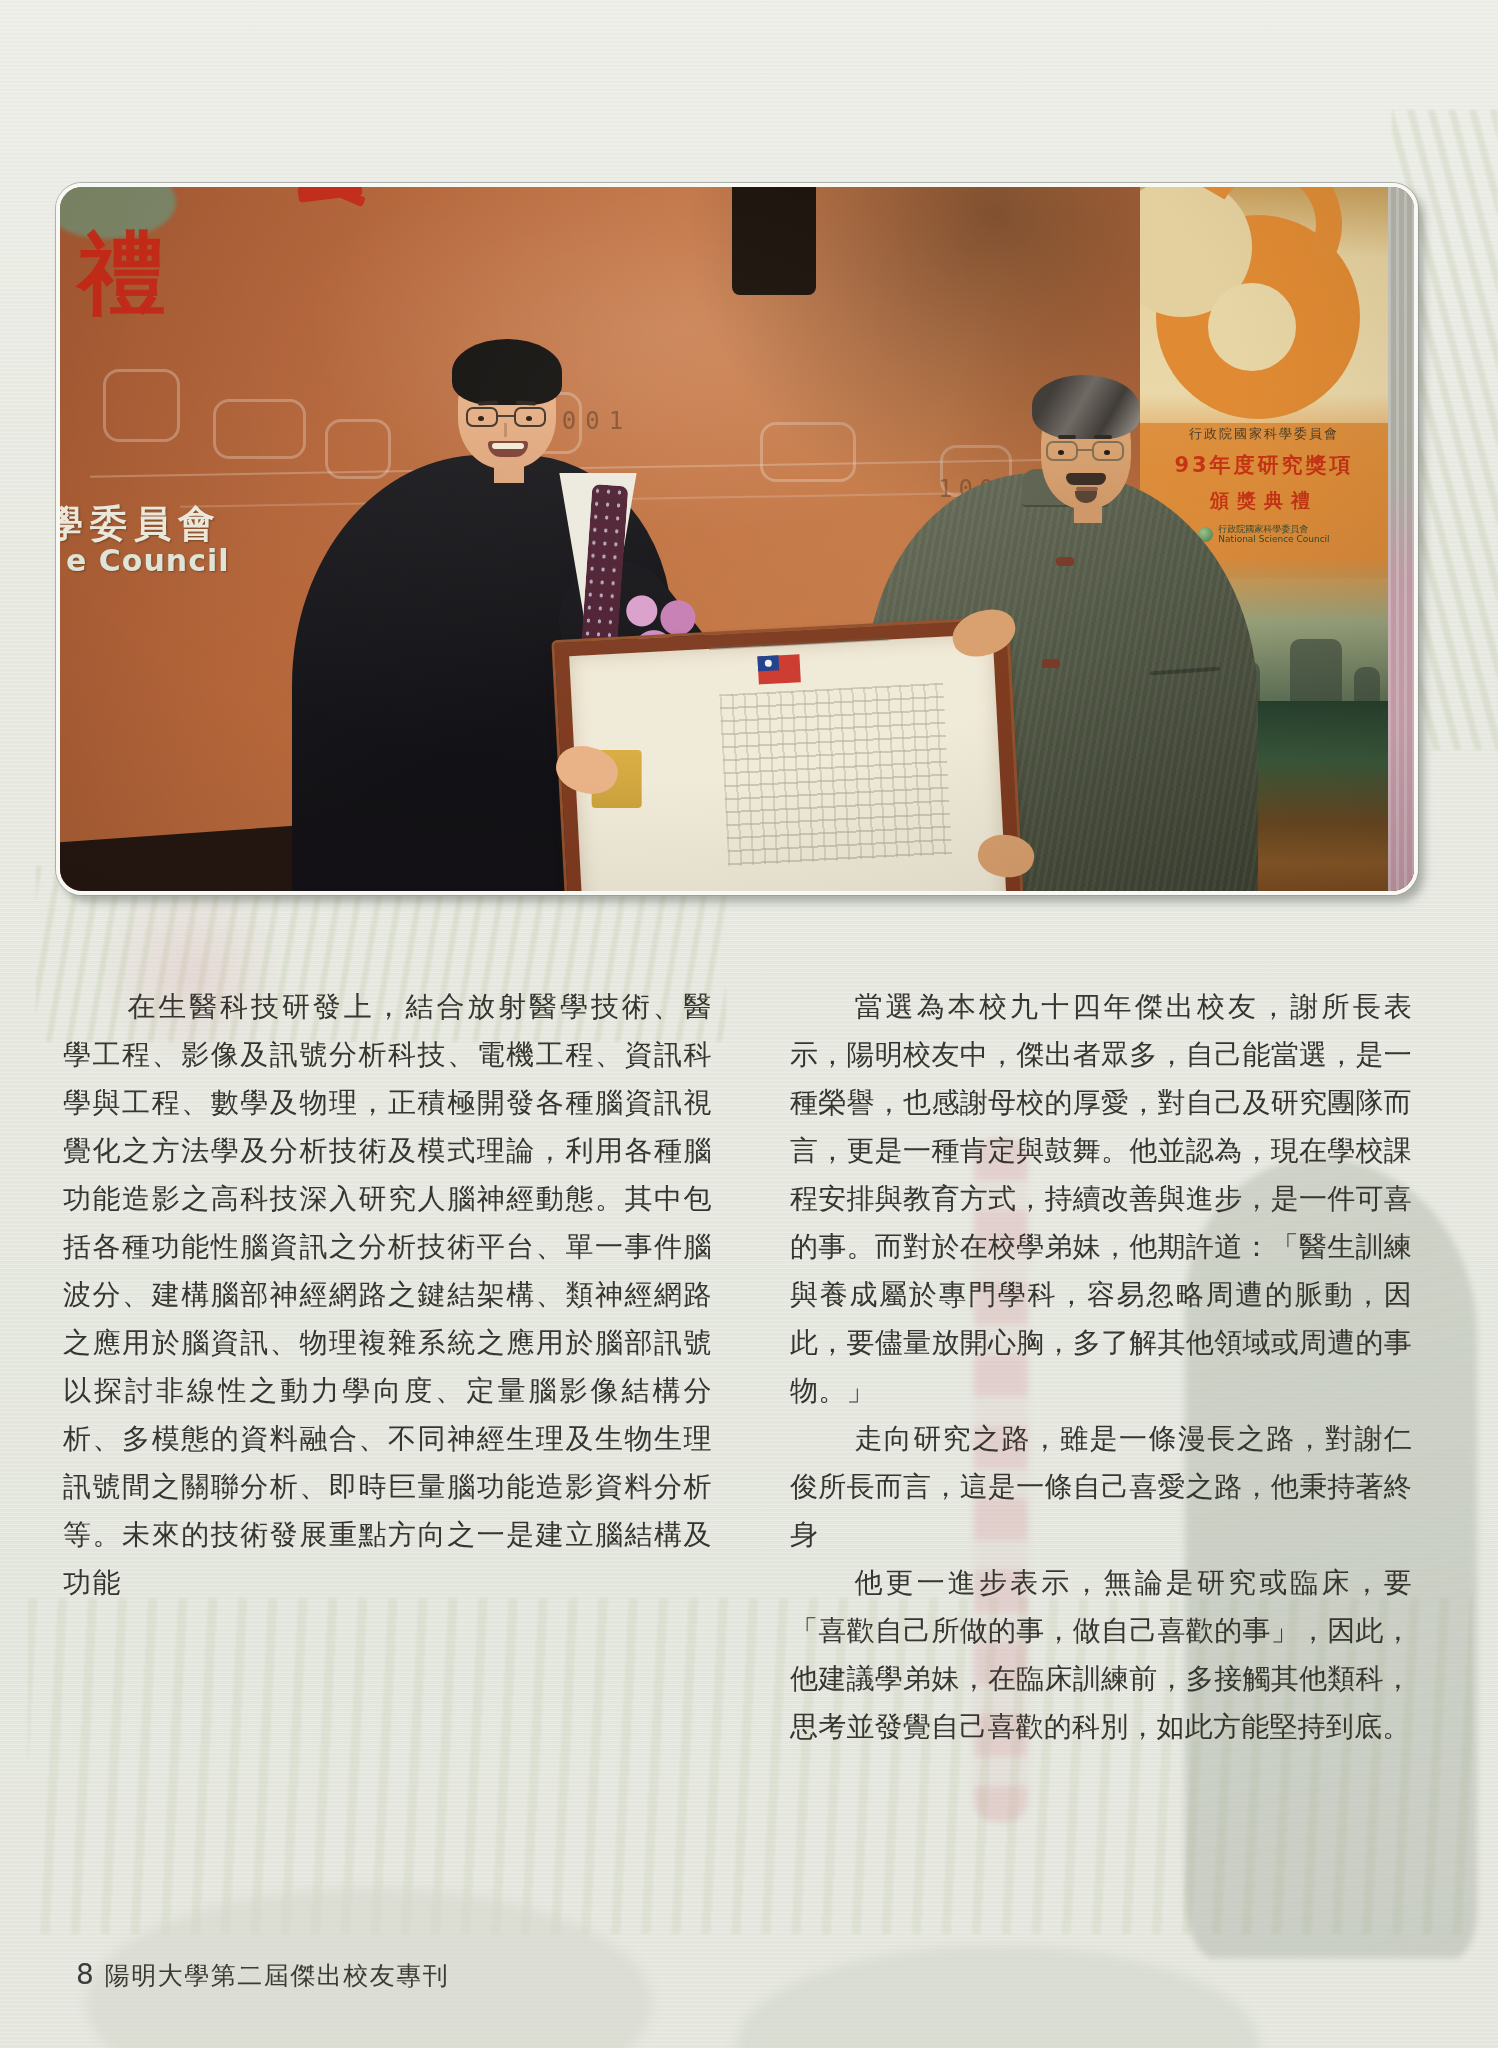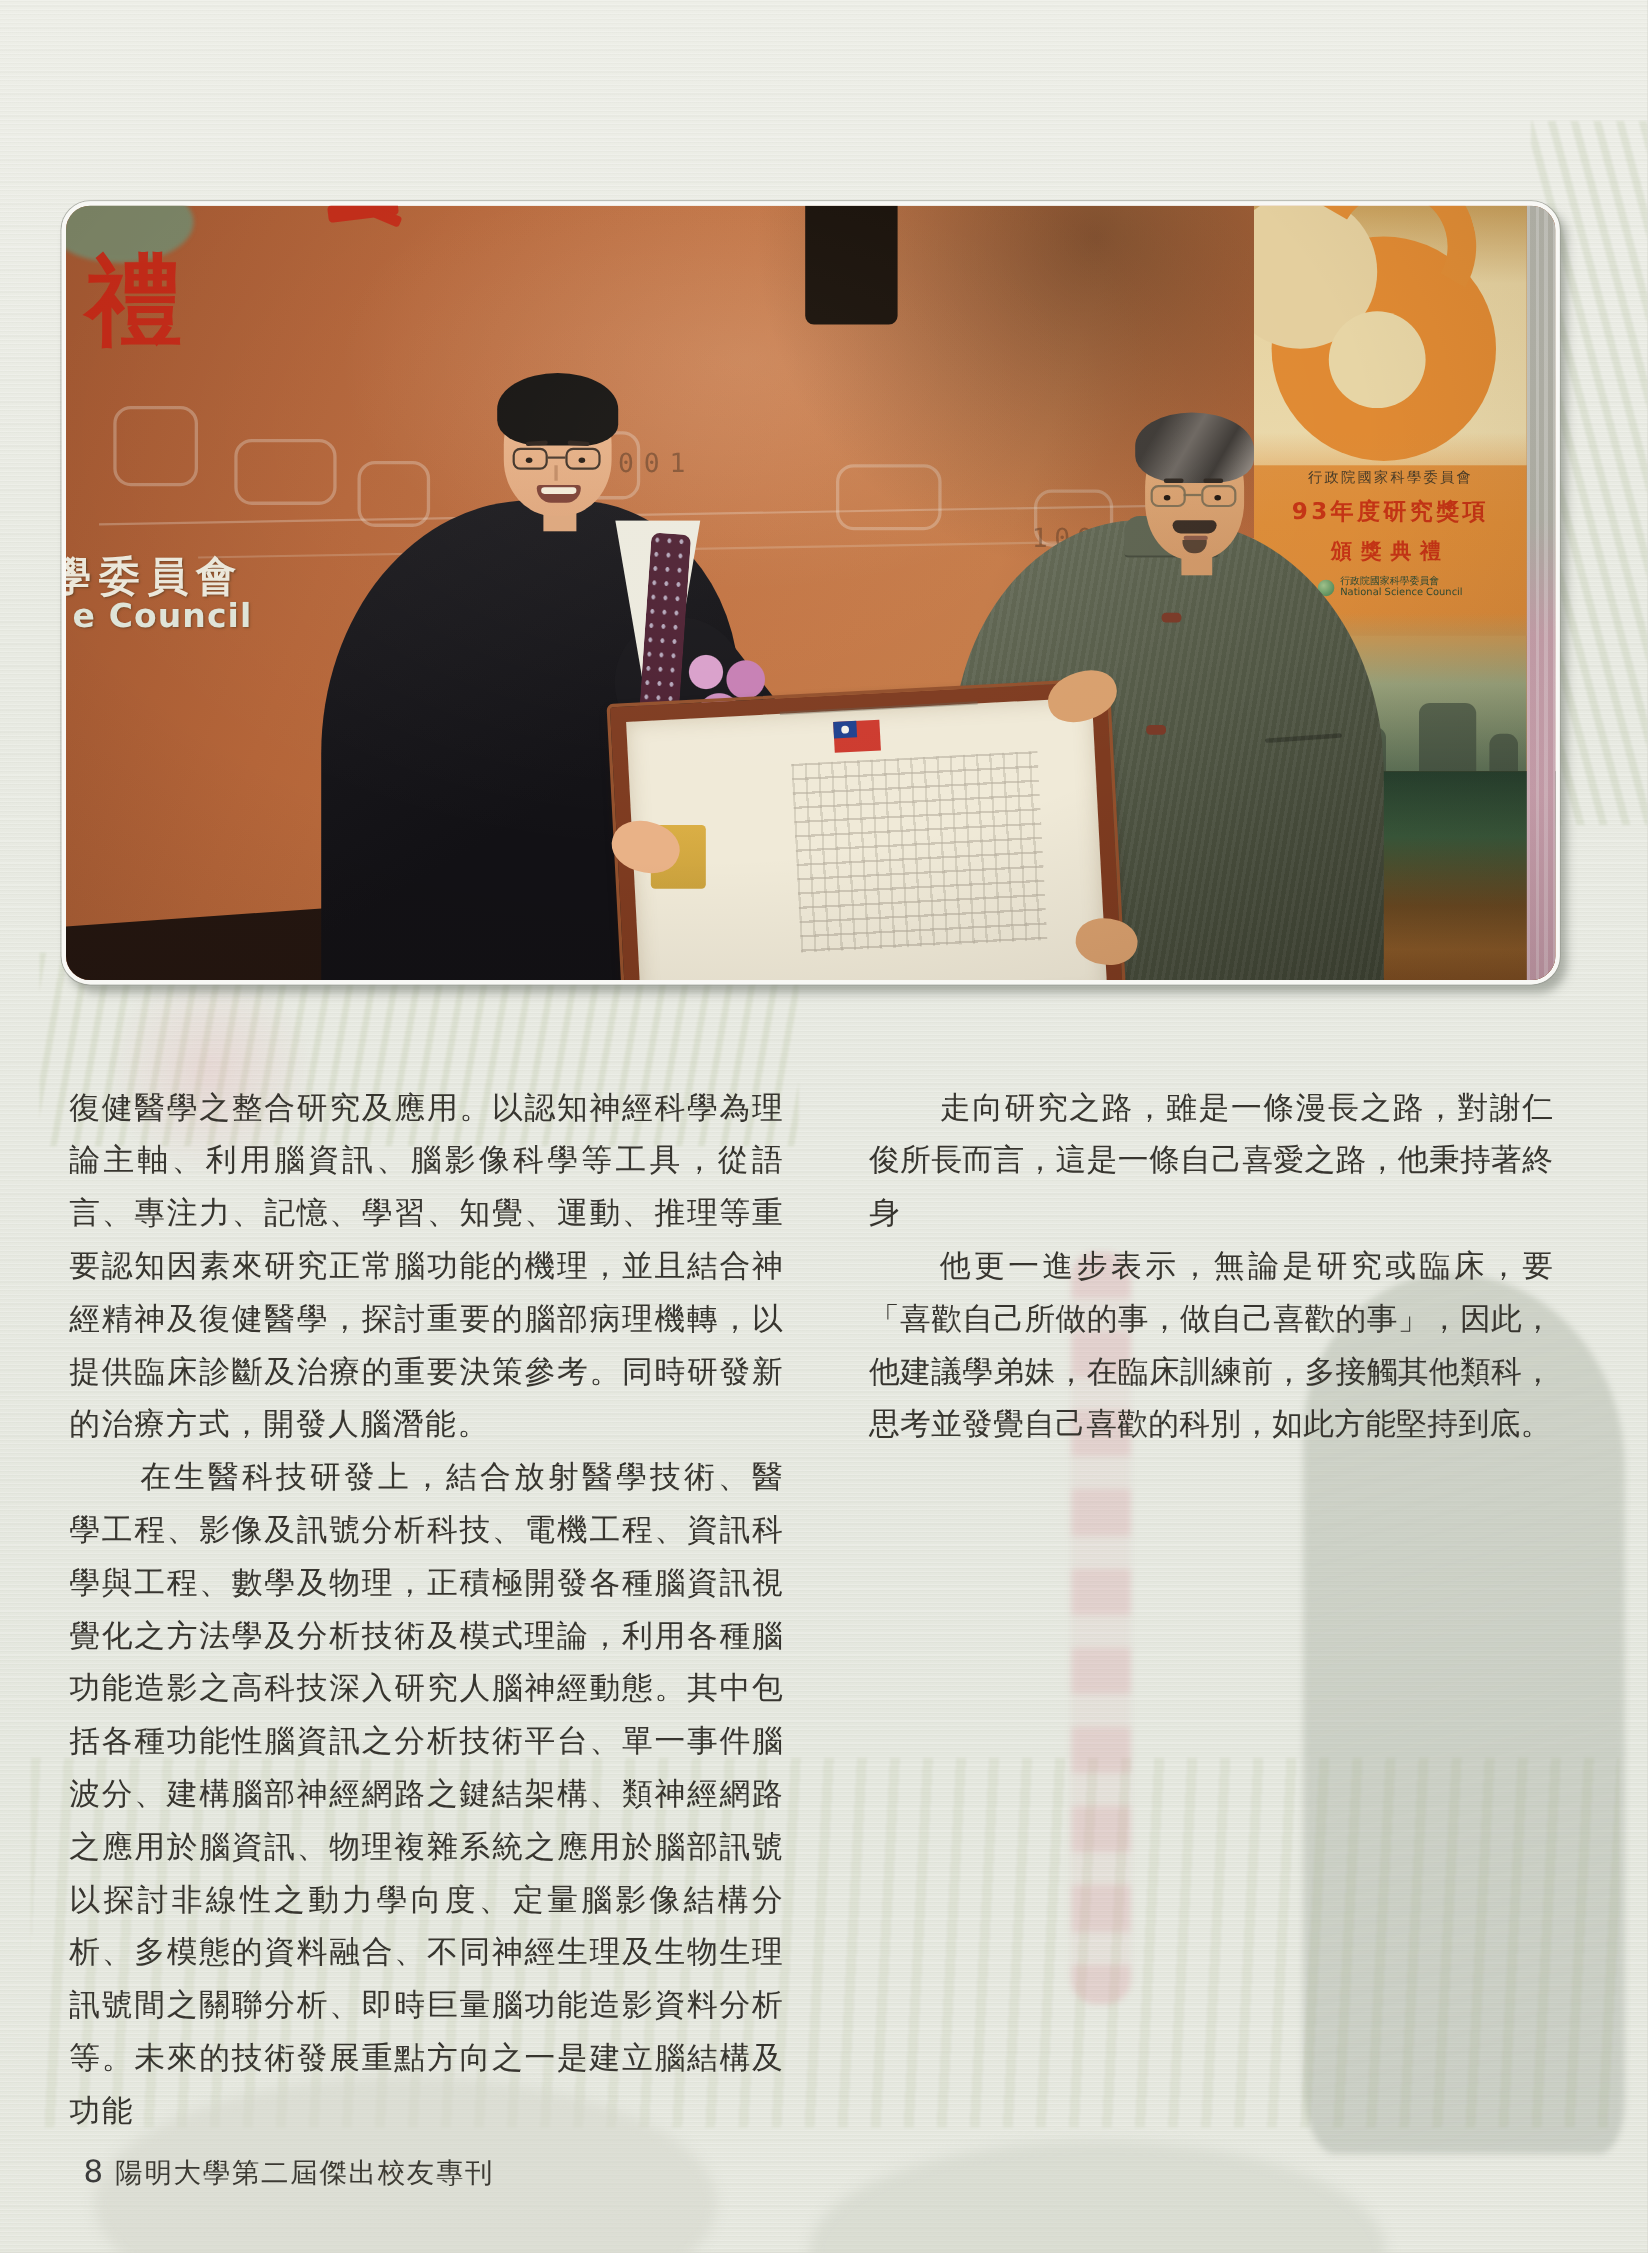--- a/index.html
+++ b/index.html
@@ -281,25 +281,25 @@
       <div class="cert-seal"></div>
       <div class="cert-rows"></div>
     </div>
     <div class="hand hand-l"></div>
     <div class="hand hand-r1"></div>
     <div class="hand hand-r2"></div>
     <div class="photo-vignette"></div>
   </figure>
 
   <section class="col col-left">
-    <p class="body-par">復健醫學之整合研究及應用。以認知神經科學為理論主軸、利用腦資訊、腦影像科學等工具，從語言、專注力、記憶、學習、知覺、運動、推理等重要認知因素來研究正常腦功能的機理，並且結合神經精神及復健醫學，探討重要的腦部病理機轉，以提供臨床診斷及治療的重要決策參考。同時研發新的治療方式，開發人腦潛能。</p>
     <p class="body-par indent">在生醫科技研發上，結合放射醫學技術、醫學工程、影像及訊號分析科技、電機工程、資訊科學與工程、數學及物理，正積極開發各種腦資訊視覺化之方法學及分析技術及模式理論，利用各種腦功能造影之高科技深入研究人腦神經動態。其中包括各種功能性腦資訊之分析技術平台、單一事件腦波分、建構腦部神經網路之鍵結架構、類神經網路之應用於腦資訊、物理複雜系統之應用於腦部訊號以探討非線性之動力學向度、定量腦影像結構分析、多模態的資料融合、不同神經生理及生物生理訊號間之關聯分析、即時巨量腦功能造影資料分析等。未來的技術發展重點方向之一是建立腦結構及功能</p>
   </section>
 
   <section class="col col-right">
+    <p class="body-par indent">當選為本校九十四年傑出校友，謝所長表示，陽明校友中，傑出者眾多，自己能當選，是一種榮譽，也感謝母校的厚愛，對自己及研究團隊而言，更是一種肯定與鼓舞。他並認為，現在學校課程安排與教育方式，持續改善與進步，是一件可喜的事。而對於在校學弟妹，他期許道：「醫生訓練與養成屬於專門學科，容易忽略周遭的脈動，因此，要儘量放開心胸，多了解其他領域或周遭的事物。」</p>
     <p class="body-par indent">走向研究之路，雖是一條漫長之路，對謝仁俊所長而言，這是一條自己喜愛之路，他秉持著終身</p>
     <p class="body-par indent">他更一進步表示，無論是研究或臨床，要「喜歡自己所做的事，做自己喜歡的事」，因此，他建議學弟妹，在臨床訓練前，多接觸其他類科，思考並發覺自己喜歡的科別，如此方能堅持到底。</p>
   </section>
 
   <footer class="footer">
     <span class="pagenum">8</span>
     <span class="pubtitle">陽明大學第二屆傑出校友專刊</span>
   </footer>
 
 </div>

